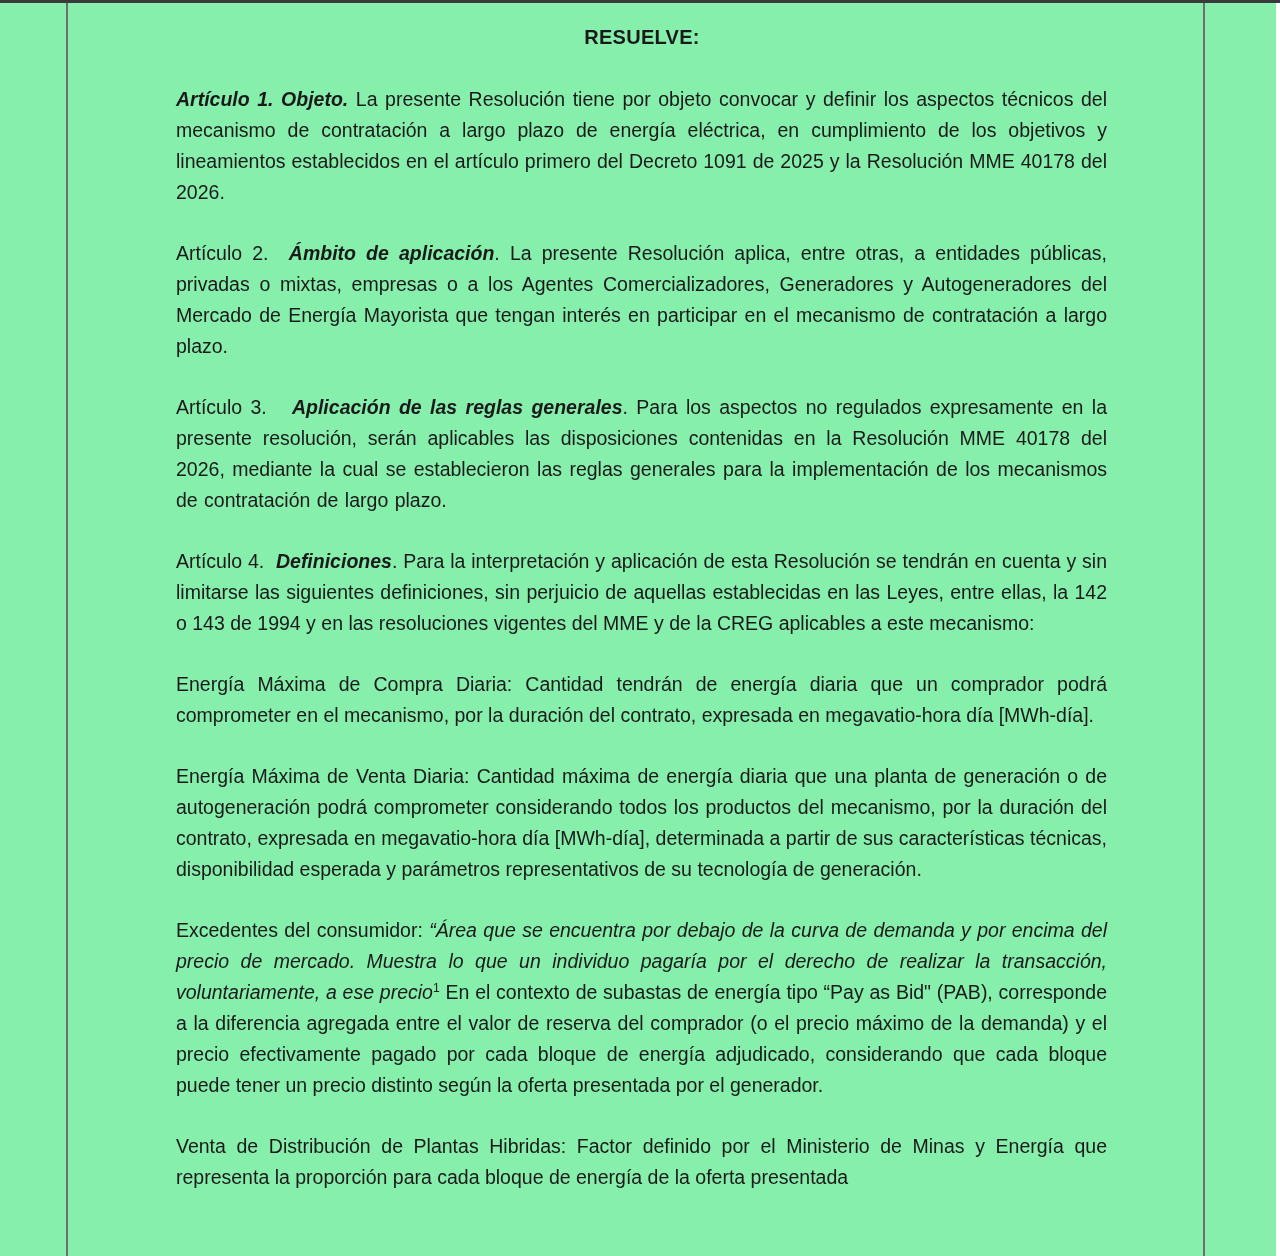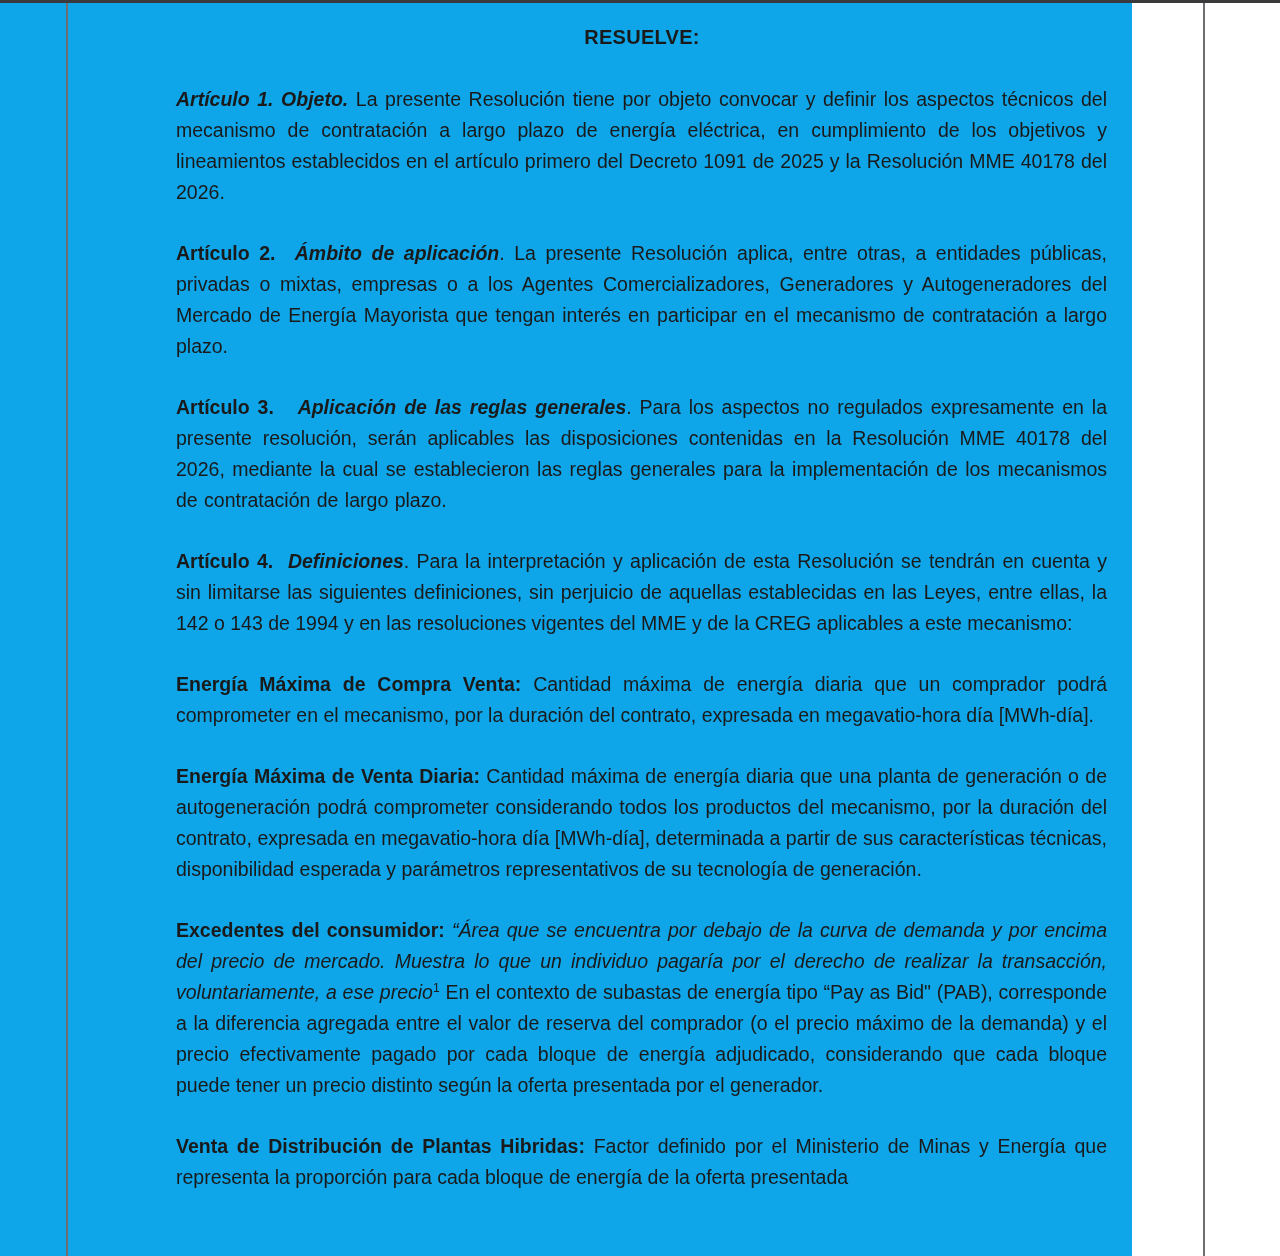--- a/index.html
+++ b/index.html
@@ -11,24 +11,24 @@
     width: 1280px;
     height: 1256px;
     overflow: hidden;
     font-family: "Liberation Sans", sans-serif;
     color: #1a1a1a;
   }
 
   
   #page-frame {
     position: relative;
-    width: 1132px;
+    width: 1276px;
     height: 1256px;
     box-sizing: border-box;
-    background: #0ea5e9;
+    background: #86efac;
   }
   .top-rule {
     position: absolute;
     top: 0;
     left: 0;
     width: 1280px;
     height: 3px;
     background: #3a3a3c;
   }
   .edge-line {
@@ -64,21 +64,21 @@
     margin: 0 1px 30px 0;
     font-size: 19.5px;
     line-height: 31px;
     text-align: justify;
     text-justify: inter-word;
     hyphens: none;
   }
   p.para:last-child { margin-bottom: 0; }
 
   .bi   { font-weight: bold; font-style: italic; }
-  .b    { font-weight: bold; font-style: normal; }
+  .b    { font-weight: normal; font-style: normal; }
   .i    { font-style: italic; font-weight: normal; }
 
   
   .lead-wide { word-spacing: 1px; }
 
   sup.fn {
     font-size: 0.62em;
     vertical-align: super;
     line-height: 0;
     font-style: normal;
@@ -100,21 +100,21 @@
 
     <p class="para"><span class="bi">Artículo 1. Objeto.</span><span> La presente Resolución tiene por objeto convocar y definir los aspectos técnicos del mecanismo de contratación a largo plazo de energía eléctrica, en cumplimiento de los objetivos y lineamientos establecidos en el artículo primero del Decreto 1091 de 2025 y la Resolución MME 40178 del 2026.</span></p>
 
     <p class="para"><span class="b">Artículo 2.</span><span>&nbsp; </span><span class="bi">Ámbito de aplicación</span><span>. La presente Resolución aplica, entre otras, a entidades públicas, privadas o mixtas, empresas o a los Agentes Comercializadores, Generadores y Autogeneradores del Mercado de Energía Mayorista que tengan interés en participar en el mecanismo de contratación a largo plazo.</span></p>
 
     <p class="para lead-wide"><span class="b">Artículo 3.</span><span>&nbsp;&nbsp; </span><span class="bi">Aplicación de las reglas generales</span><span>. Para los aspectos no regulados expresamente en la presente resolución, serán aplicables las disposiciones contenidas en la Resolución MME 40178 del 2026, mediante la cual se establecieron las reglas generales para la implementación de los mecanismos de contratación de largo plazo.</span></p>
 
     <p class="para"><span class="b">Artículo 4.</span><span>&nbsp; </span><span class="bi">Definiciones</span><span>. Para la interpretación y aplicación de esta Resolución se tendrán en cuenta y sin limitarse las siguientes definiciones, sin perjuicio de aquellas establecidas en las Leyes, entre ellas, la 142 o 143 de 1994 y en las resoluciones vigentes del MME y de la CREG aplicables a este mecanismo:</span></p>
 
 
-    <p class="para"><span class="b">Energía Máxima de Compra Venta:</span><span> Cantidad máxima de energía diaria que un comprador podrá comprometer en el mecanismo, por la duración del contrato, expresada en megavatio-hora día [MWh-día].</span></p>
+    <p class="para"><span class="b">Energía Máxima de Compra Diaria:</span><span> Cantidad tendrán de energía diaria que un comprador podrá comprometer en el mecanismo, por la duración del contrato, expresada en megavatio-hora día [MWh-día].</span></p>
 
     <p class="para"><span class="b">Energía Máxima de Venta Diaria:</span><span> Cantidad máxima de energía diaria que una planta de generación o de autogeneración podrá comprometer considerando todos los productos del mecanismo, por la duración del contrato, expresada en megavatio-hora día [MWh-día], determinada a partir de sus características técnicas, disponibilidad esperada y parámetros representativos de su tecnología de generación.</span></p>
 
     <p class="para"><span class="b">Excedentes del consumidor:</span><span class="i"> “Área que se encuentra por debajo de la curva de demanda y por encima del precio de mercado. Muestra lo que un individuo pagaría por el derecho de realizar la transacción, voluntariamente, a ese precio</span><sup class="fn">1</sup><span> En el contexto de subastas de energía tipo “Pay as Bid" (PAB), corresponde a la diferencia agregada entre el valor de reserva del comprador (o el precio máximo de la demanda) y el precio efectivamente pagado por cada bloque de energía adjudicado, considerando que cada bloque puede tener un precio distinto según la oferta presentada por el generador.</span></p>
 
     <p class="para"><span class="b">Venta de Distribución de Plantas Hibridas:</span><span> Factor definido por el Ministerio de Minas y Energía que representa la proporción para cada bloque de energía de la oferta presentada</span></p>
 
   </div>
 </div>
 

